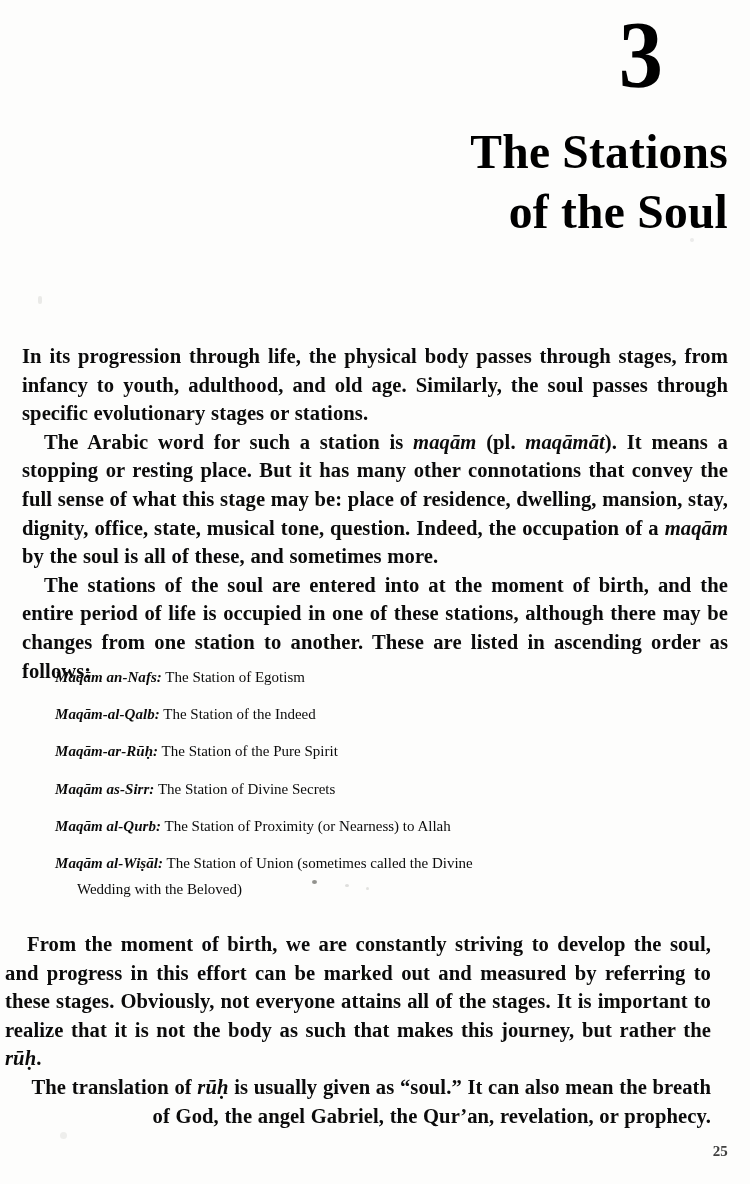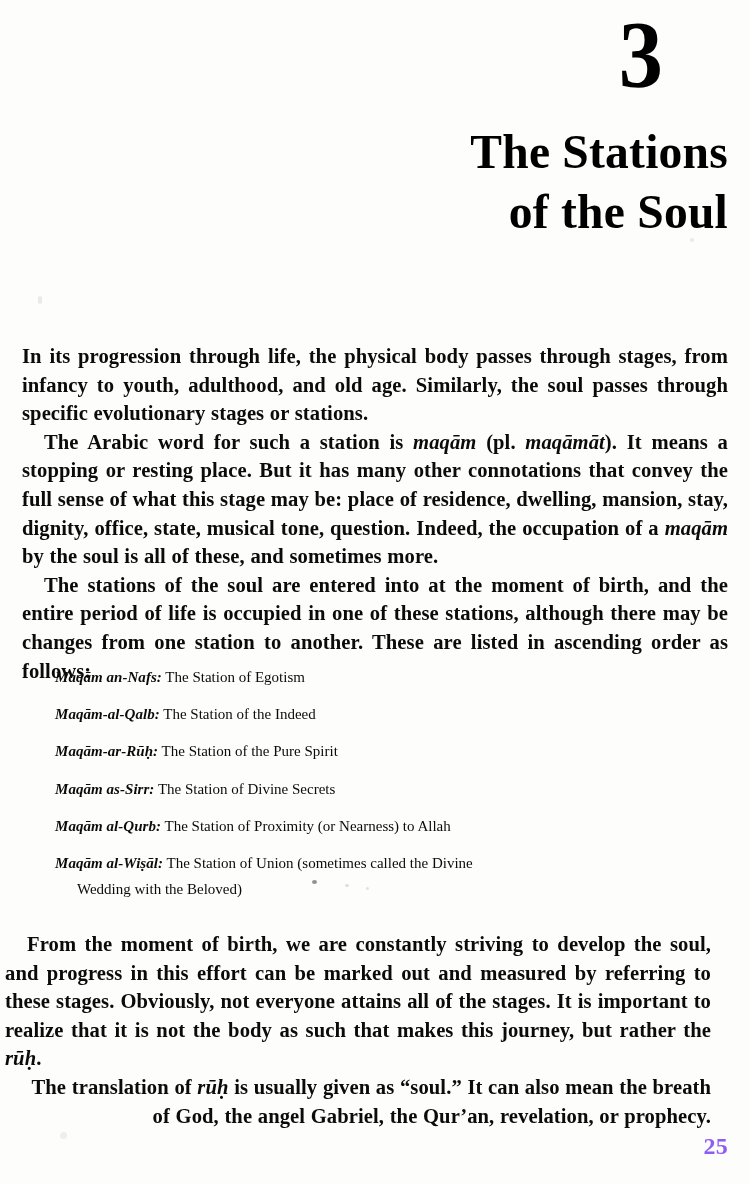--- a/index.html
+++ b/index.html
@@ -127,23 +127,23 @@
     width: 706px;
   }
 
   
   .folio {
     position: absolute;
     right: 22px;
     bottom: 24px;
     font-family: "Liberation Serif", "DejaVu Serif", serif;
     font-weight: 700;
-    font-size: 24px;
+    font-size: 15px;
     letter-spacing: 0.01em;
-    color: #8b5cf6;
+    color: #404040;
   }
 
   
   .speck {
     position: absolute;
     background: #b9b9b5;
     opacity: 0.55;
     border-radius: 50%;
     pointer-events: none;
   }

